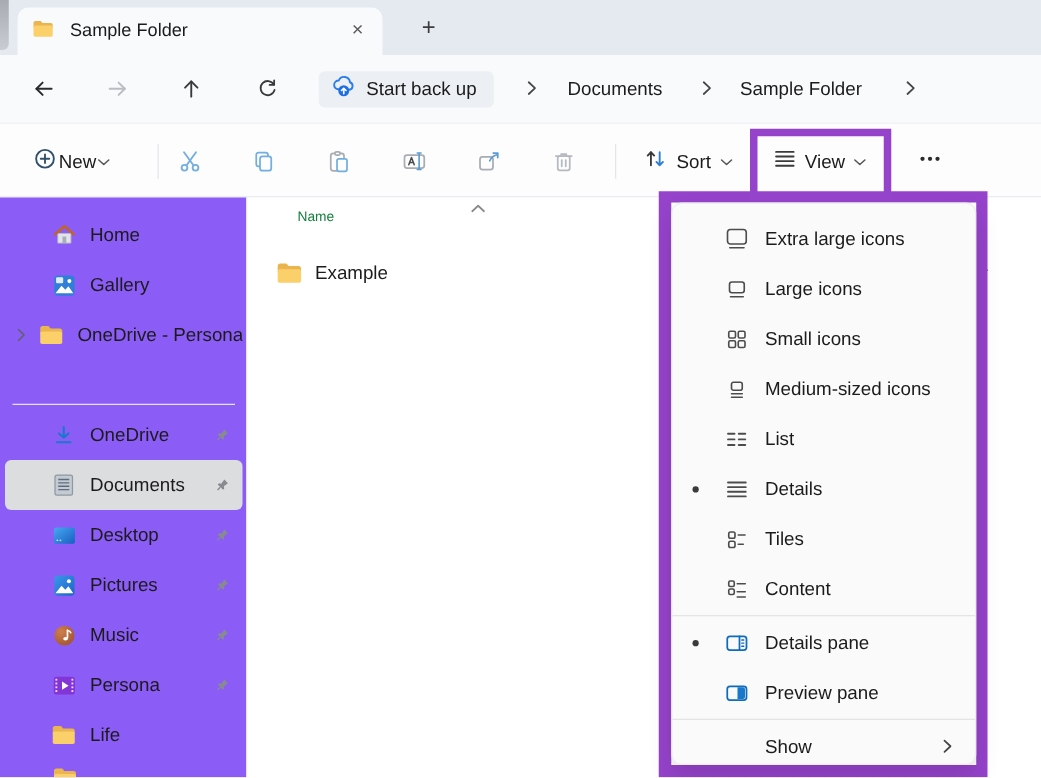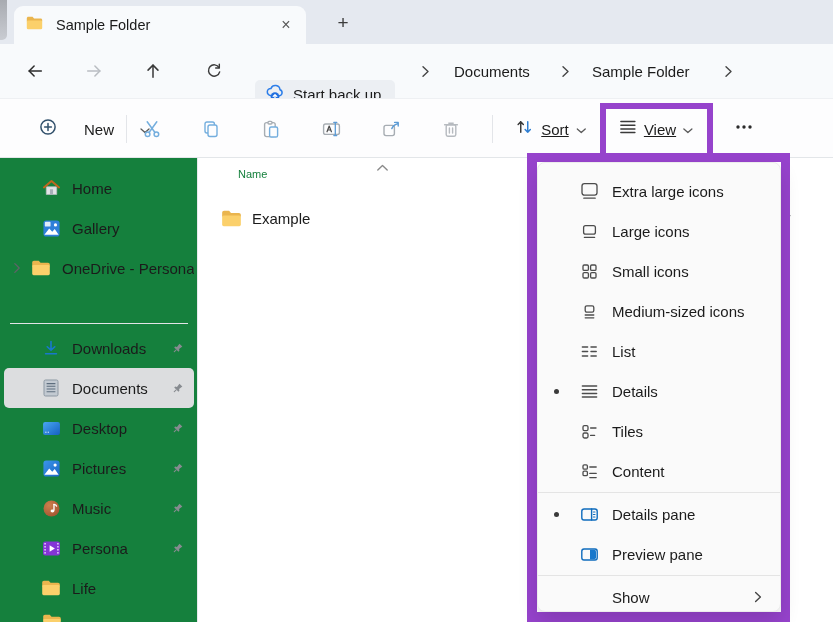--- a/index.html
+++ b/index.html
@@ -17,40 +17,40 @@
   .tab-close { width:24px; height:24px; display:flex; align-items:center; justify-content:center;
                font-size:16px; color:#5a5a5a; border-radius:4px; }
   .newtab-btn { position:absolute; left:330px; top:10px; width:26px; height:26px; display:flex;
                 align-items:center; justify-content:center; font-size:19px; color:#3c3c3c; border-radius:4px; }
 
   
   .navbar { position:absolute; left:0; top:44px; width:833px; height:54px; background:#f8fafc; }
   .nav-btn { position:absolute; top:13px; width:32px; height:28px; display:flex; align-items:center;
              justify-content:center; border-radius:4px; }
   .backup-pill { position:absolute; left:255px; top:13px; height:29px; padding:0 14px 0 10px;
-                 background:#eceff3; border-radius:5px; display:flex; align-items:center; gap:8px;margin-top:23px; }
+                 background:#eceff3; border-radius:5px; display:flex; align-items:center; gap:8px; }
   .backup-label { font-size:15px; color:#1b1b1b; white-space:nowrap; }
   .crumb { position:absolute; top:14px; height:26px; display:flex; align-items:center;
            font-size:15px; color:#1b1b1b; padding:0 4px; border-radius:4px; white-space:nowrap; }
   .crumb-sep { position:absolute; top:20px; }
 
   
   .toolbar { position:absolute; left:0; top:98px; width:833px; height:60px; background:#fdfdfe;
              border-top:1px solid #eef0f3; border-bottom:1px solid #e3e6e9; }
   .tb-abs { position:absolute; top:12px; transform:translateX(-50%); height:36px; display:flex;
             align-items:center; justify-content:center; border-radius:4px; }
-  .tb-new { left:28px; transform:none; padding:0 10px; gap:26px;text-align:right; }
+  .tb-new { left:16px; transform:none; padding:0 10px; gap:1px;text-align:right; }
   .tb-new-label { font-size:15px; }
   .vsep { position:absolute; top:16px; width:1px; height:28px; background:#e3e5e9; }
-  .tb-text-btn { gap:7px; padding:0 8px;text-decoration:underline; }
+  .tb-text-btn { gap:7px; padding:0 8px; }
   .tb-label { font-size:15px; }
   .more-btn { width:36px; }
 
   
-  .sidebar { position:absolute; left:0; top:158px; width:197px; height:464px; background:#15803d; }
+  .sidebar { position:absolute; left:0; top:158px; width:197px; height:464px; background:#8b5cf6; }
   .side-divider-v { position:absolute; left:197px; top:158px; width:1px; height:464px; background:#e7e9ec; }
   .side-row { position:absolute; left:4px; width:190px; height:40px; display:flex; align-items:center;
               border-radius:5px; }
   .side-row.selected { background:#dcdddf; }
   .side-chev { width:26px; display:flex; align-items:center; justify-content:center; }
   .side-spacer { width:26px; }
   .side-icon { width:22px; height:20px; display:flex; align-items:center; justify-content:center; margin-left:10px; }
   .side-label { font-size:15px; margin-left:10px; flex:1; white-space:nowrap; overflow:hidden; }
   .side-pin { width:26px; display:flex; align-items:center; justify-content:center; margin-right:4px; }
   .side-hr { position:absolute; left:10px; width:178px; height:1px; background:#e2e4e7; }
@@ -309,21 +309,21 @@
     <div class="side-hr" style="top:165px"></div>
 
     <div class="side-row" style="top:170px">
       <span class="side-spacer"></span>
       <span class="side-icon">
         <svg width="18" height="18" viewBox="0 0 20 20" fill="none" stroke="#1878cc" stroke-width="1.8" stroke-linecap="round" stroke-linejoin="round">
             <path d="M10 2.8v9.4M5.8 8.6l4.2 3.8 4.2-3.8"></path>
             <path d="M4 16.4h12"></path>
           </svg>
       </span>
-      <span class="side-label">Downloads</span>
+      <span class="side-label">OneDrive</span>
       <span class="side-pin">
         <svg width="15" height="15" viewBox="0 0 20 20" fill="#878b90">
             <g transform="rotate(45 10 10)">
               <path d="M7.3 3.6h5.4l-.7 5.4 2 1.4v1.8H6v-1.8l2-1.4z"></path>
               <rect x="9.3" y="12.2" width="1.4" height="4.6" rx=".7"></rect>
             </g>
           </svg>
       </span>
     </div>
 

